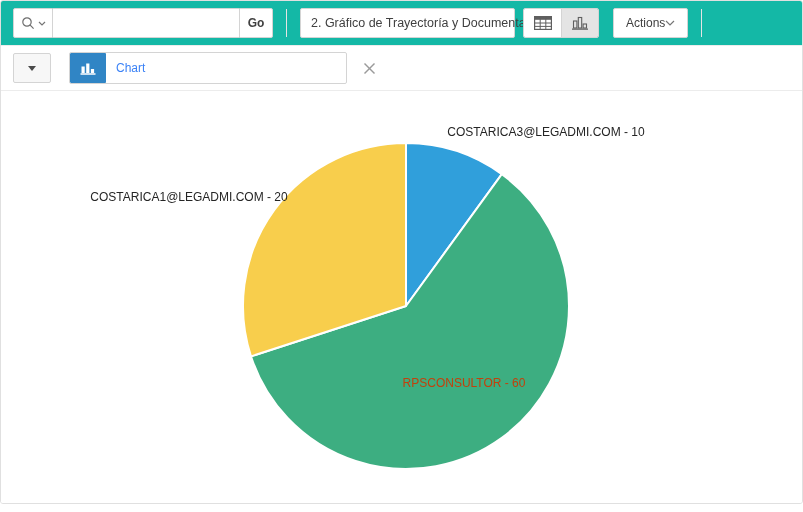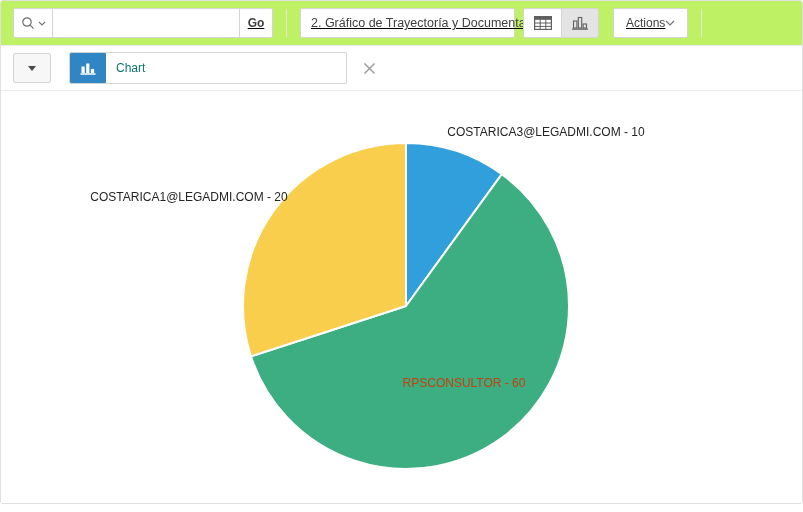--- a/index.html
+++ b/index.html
@@ -4,21 +4,21 @@
 <style>
   * { margin:0; padding:0; box-sizing:border-box; }
   html,body { width:803px; height:512px; background:#fff; font-family:"Liberation Sans", sans-serif; }
   .page {
     position:absolute; left:0; top:0; width:803px; height:504px;
     background:#fff; border:1px solid #e0e0e0; border-radius:3px; overflow:hidden;
   }
   
   .toolbar {
     position:relative; height:45px; border-bottom:1px solid #ececec;
-    display:flex; align-items:center; padding:0 12px; background:#bef264;text-decoration:underline;
+    display:flex; align-items:center; padding:0 12px; background:#14b8a6;
   }
   .search-group { display:flex; align-items:stretch; height:30px; }
   .btn {
     display:inline-flex; align-items:center; justify-content:center;
     background:#fff; border:1px solid #d4d4d4; border-radius:2px;
     font-size:12px; color:#404040; cursor:pointer; height:30px;
   }
   .search-btn { width:40px; border-radius:2px 0 0 2px; gap:3px; }
   .search-input {
     width:186px; border:1px solid #d4d4d4; border-left:none; border-right:none;
@@ -51,21 +51,21 @@
     border-top:5px solid #4a4a4a;
   }
   .chart-chip {
     margin-left:18px; width:278px; height:32px; border:1px solid #d4d4d4; border-radius:2px;
     display:flex; align-items:center; background:#fff; cursor:pointer; overflow:hidden;
   }
   .chip-icon-box {
     width:36px; height:30px; background:#3085c5; display:flex;
     align-items:center; justify-content:center; border-radius:1px;
   }
-  .chip-label { font-size:12px; color:#0f766e; padding-left:10px; }
+  .chip-label { font-size:12px; color:#3b82f6; padding-left:10px; }
   .close-btn {
     margin-left:10px; width:24px; height:24px; background:transparent; border:none;
     display:flex; align-items:center; justify-content:center; cursor:pointer;
   }
   
   .chart-area { position:relative; height:412px; background:#fff; }
   .pie-svg { position:absolute; left:235px; top:45px; }
   .slice-label {
     position:absolute; transform:translate(-50%,-50%); font-size:12px; color:#252525;
     white-space:nowrap; pointer-events:none;

